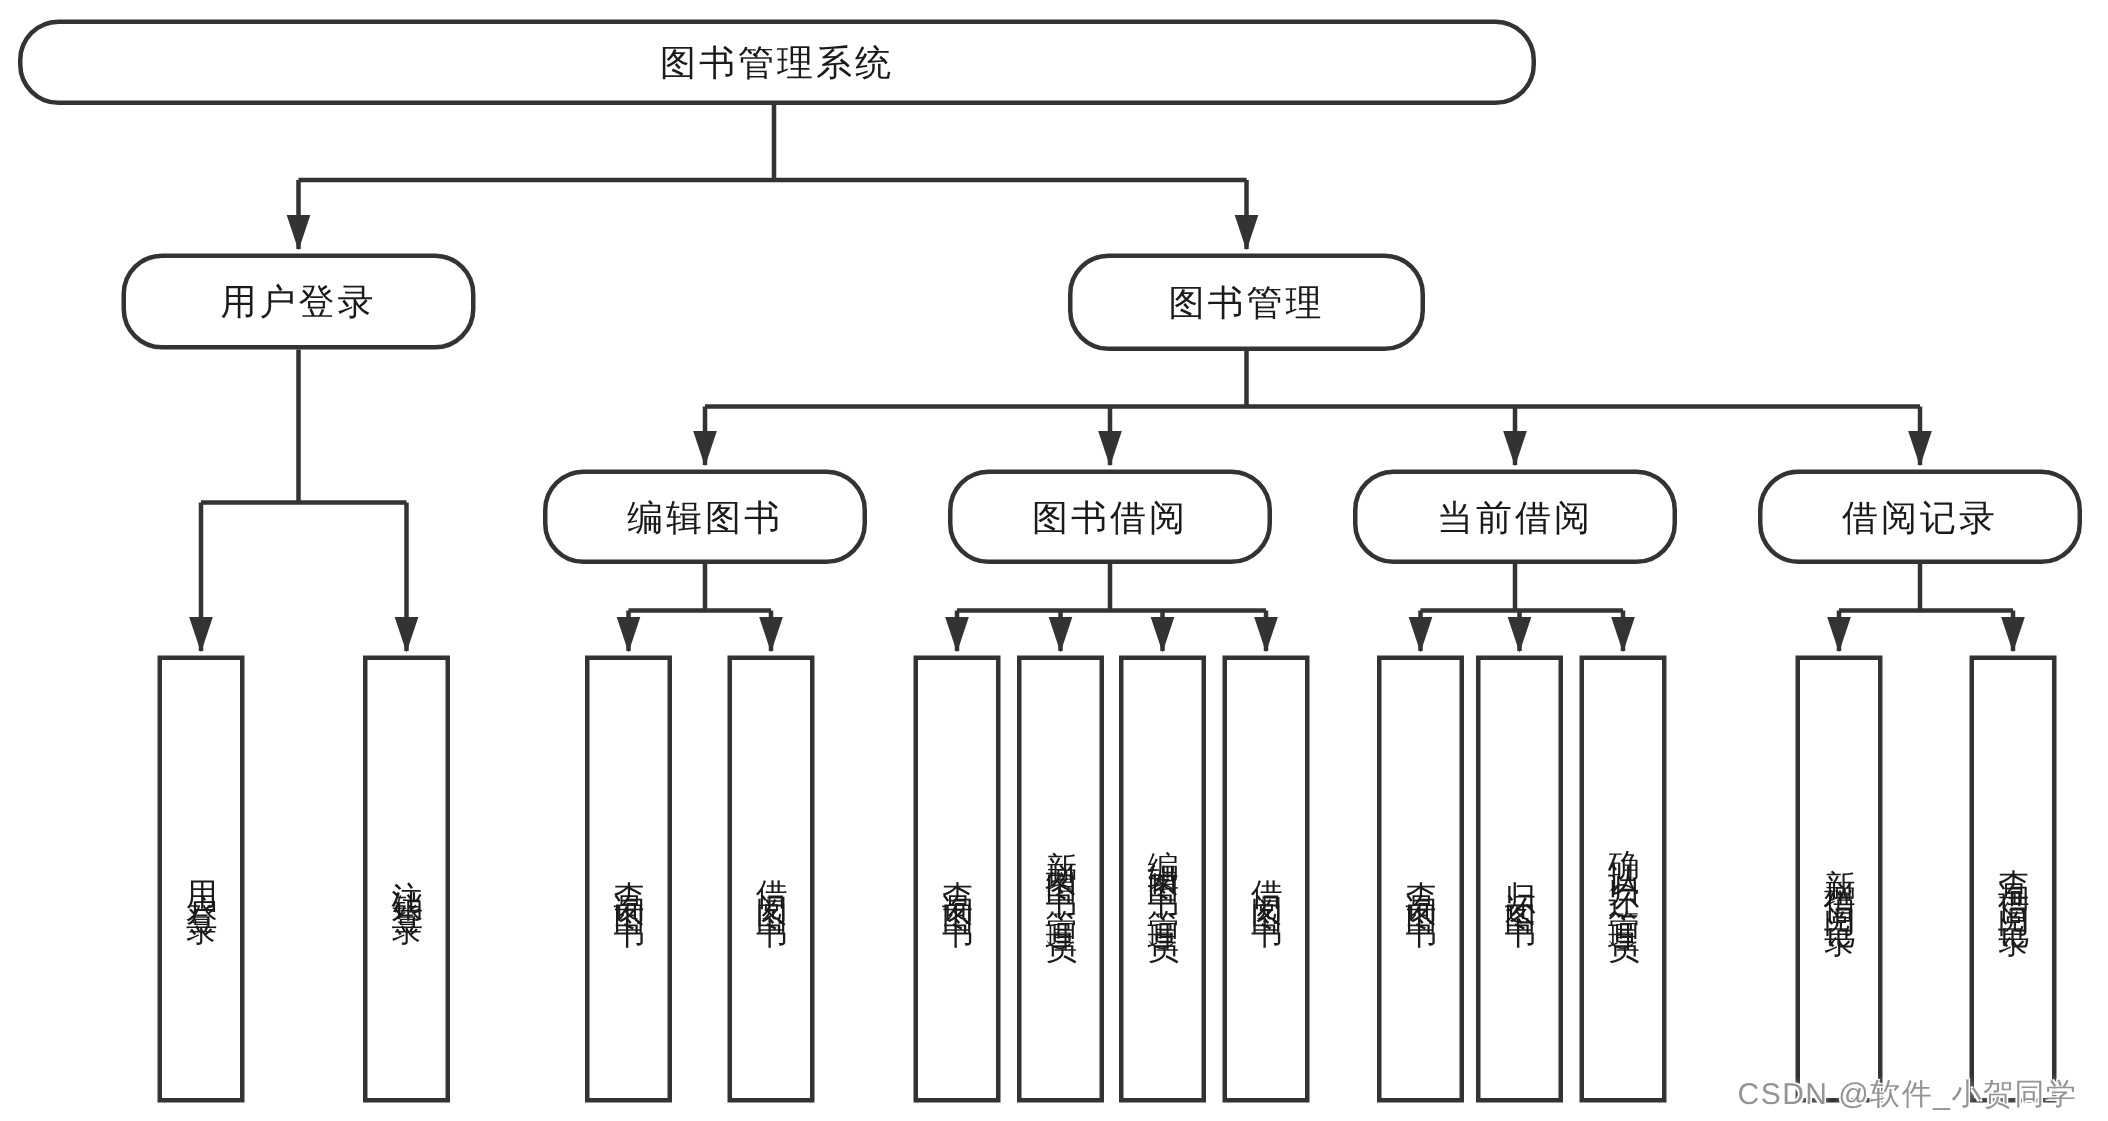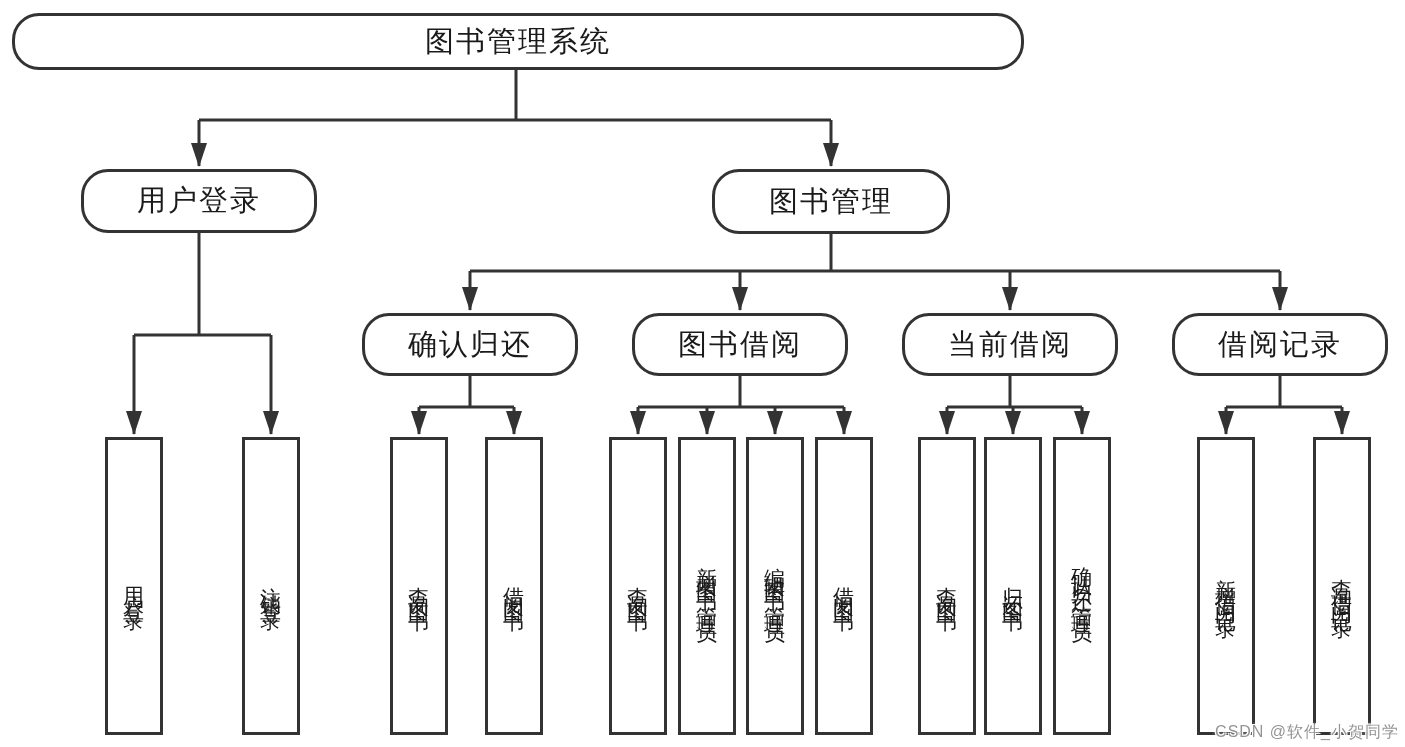--- a/index.html
+++ b/index.html
@@ -26,33 +26,33 @@
     position: absolute;
     box-sizing: border-box;
     border: 3px solid var(--line);
     background: var(--bg);
     display: flex;
     align-items: center;
     justify-content: center;
     color: var(--text);
     z-index: 2;
   }
-  .h-node { font-size: 29px; letter-spacing: 2px; white-space: nowrap; border-radius: 27px; }
+  .h-node { font-size: 24px; letter-spacing: 2px; white-space: nowrap; border-radius: 27px; }
   .v-node span {
     writing-mode: vertical-lr;
     text-orientation: mixed;
     font-size: 21px;
     letter-spacing: 8px;
     line-height: 1;
   }
   .watermark {
     position: absolute;
-    right: 6px;
+    right: 20px;
     bottom: 4px;
-    font-size: 16px;
+    font-size: 20px;
     letter-spacing: 1px;
     color: var(--watermark);
     text-shadow: -1px -1px 0 #fff, 1px -1px 0 #fff, -1px 1px 0 #fff, 1px 1px 0 #fff, 0 0 4px #fff;
     z-index: 5;
     white-space: nowrap;
   }
 </style>
 </head>
 <body>
 
@@ -107,21 +107,21 @@
   </div>
 
   <div class="node h-node" style="left:81px; top:169px; width:236px; height:64px;">
     <span>用户登录</span>
   </div>
   <div class="node h-node" style="left:712px; top:169px; width:238px; height:65px;align-items:center;">
     <span>图书管理</span>
   </div>
 
   <div class="node h-node" style="left:362px; top:313px; width:216px; height:63px;">
-    <span>确认归还</span>
+    <span>编辑图书</span>
   </div>
   <div class="node h-node" style="left:632px; top:313px; width:216px; height:63px;">
     <span>图书借阅</span>
   </div>
   <div class="node h-node" style="left:902px; top:313px; width:216px; height:63px;">
     <span>当前借阅</span>
   </div>
   <div class="node h-node" style="left:1172px; top:313px; width:216px; height:63px;">
     <span>借阅记录</span>
   </div>

